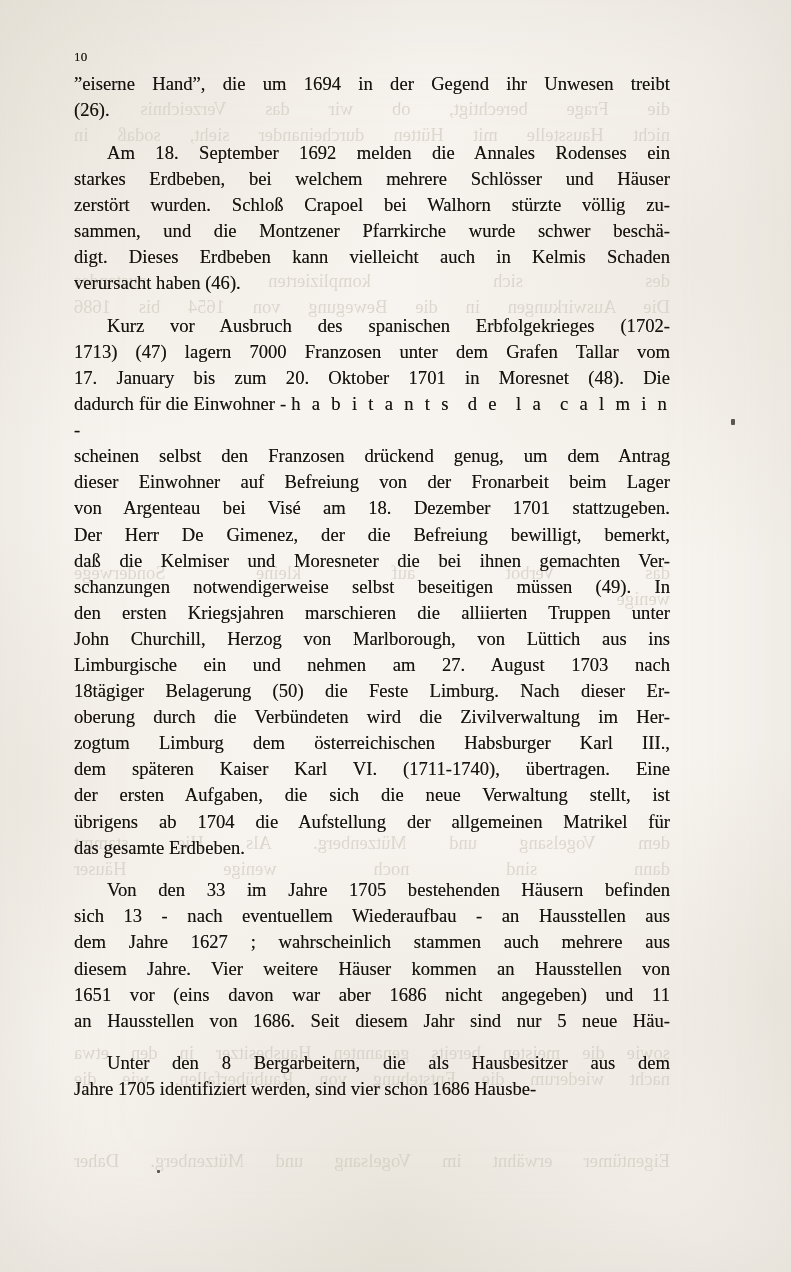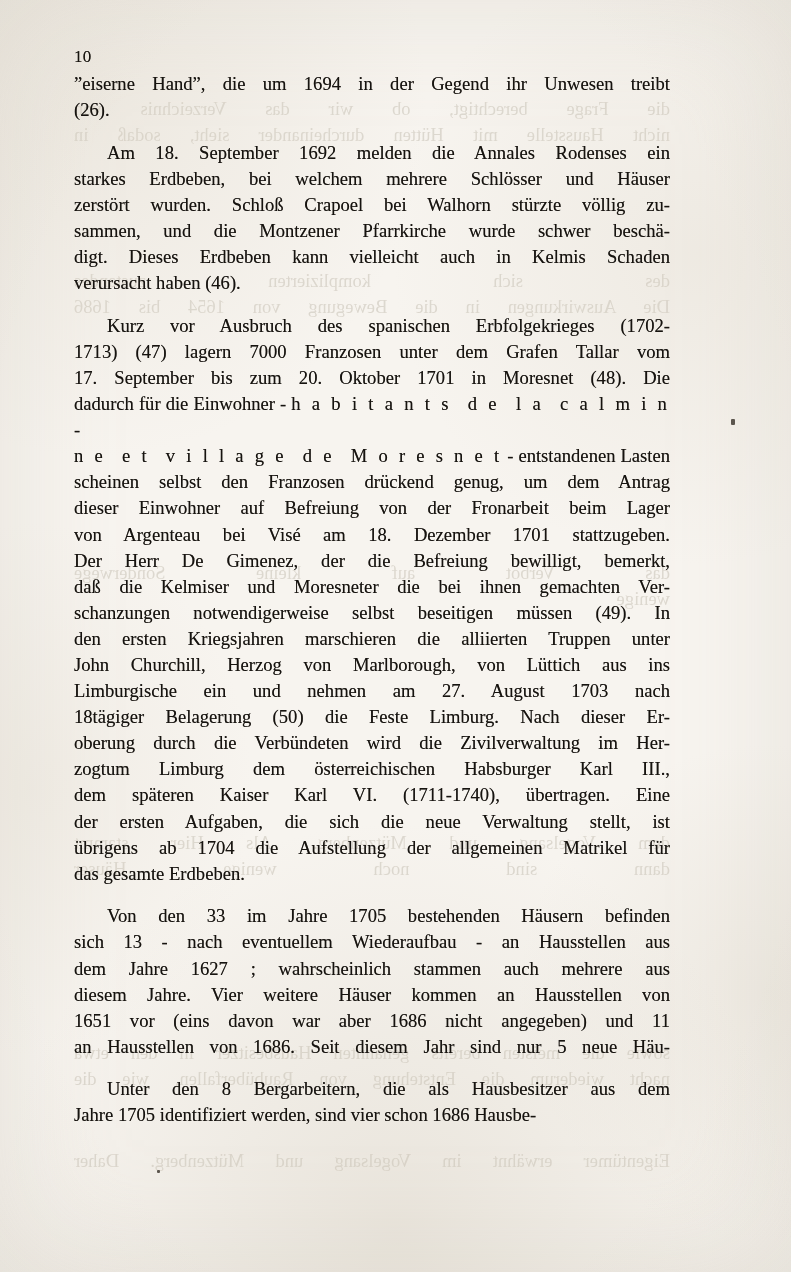--- a/index.html
+++ b/index.html
@@ -70,21 +70,21 @@
     left: 74px;
     top: 44px;
     width: 596px;
     z-index: 3;
     font-family: "Liberation Serif", "DejaVu Serif", serif;
     color: #16130f;
     font-size: 18.6px;
     line-height: 26.1px;
   }
   .folio {
-    font-size: 17px;
+    font-size: 13px;
     line-height: 26px;
     letter-spacing: 0.3px;
     color: #18150f;
     margin: 0 0 1px 0;
   }
   p.para {
     margin: 0;
     text-align: justify;
     text-align-last: left;
     hyphens: none;
@@ -149,23 +149,22 @@
         <span class="ln ind">Am 18. September 1692 melden die Annales Rodenses ein</span>
         <span class="ln">starkes Erdbeben, bei welchem mehrere Schlösser und Häuser</span>
         <span class="ln">zerstört wurden. Schloß Crapoel bei Walhorn stürzte völlig zu-</span>
         <span class="ln">sammen, und die Montzener Pfarrkirche wurde schwer beschä-</span>
         <span class="ln">digt. Dieses Erdbeben kann vielleicht auch in Kelmis Schaden</span>
         <span class="ln last">verursacht haben (46).</span>
       </p>
     <p class="para gap" id="p2">
         <span class="ln ind">Kurz vor Ausbruch des spanischen Erbfolgekrieges (1702-</span>
         <span class="ln">1713) (47) lagern 7000 Franzosen unter dem Grafen Tallar vom</span>
-        <span class="ln">17. September bis zum 20. Oktober 1701 in Moresnet (48). Die</span>
+        <span class="ln">17. January bis zum 20. Oktober 1701 in Moresnet (48). Die</span>
         <span class="ln">dadurch für die Einwohner - <span class="sp">h a b i t a n t s  d e  l a  c a l m i n -</span></span>
-        <span class="ln"><span class="sp">n e  e t  v i l l a g e  d e  M o r e s n e t</span> - entstandenen Lasten</span>
         <span class="ln">scheinen selbst den Franzosen drückend genug, um dem Antrag</span>
         <span class="ln">dieser Einwohner auf Befreiung von der Fronarbeit beim Lager</span>
         <span class="ln">von Argenteau bei Visé am 18. Dezember 1701 stattzugeben.</span>
         <span class="ln">Der Herr De Gimenez, der die Befreiung bewilligt, bemerkt,</span>
         <span class="ln">daß die Kelmiser und Moresneter die bei ihnen gemachten Ver-</span>
         <span class="ln">schanzungen notwendigerweise selbst beseitigen müssen (49). In</span>
         <span class="ln">den ersten Kriegsjahren marschieren die alliierten Truppen unter</span>
         <span class="ln">John Churchill, Herzog von Marlborough, von Lüttich aus ins</span>
         <span class="ln">Limburgische ein und nehmen am 27. August 1703 nach</span>
         <span class="ln">18tägiger Belagerung (50) die Feste Limburg. Nach dieser Er-</span>

